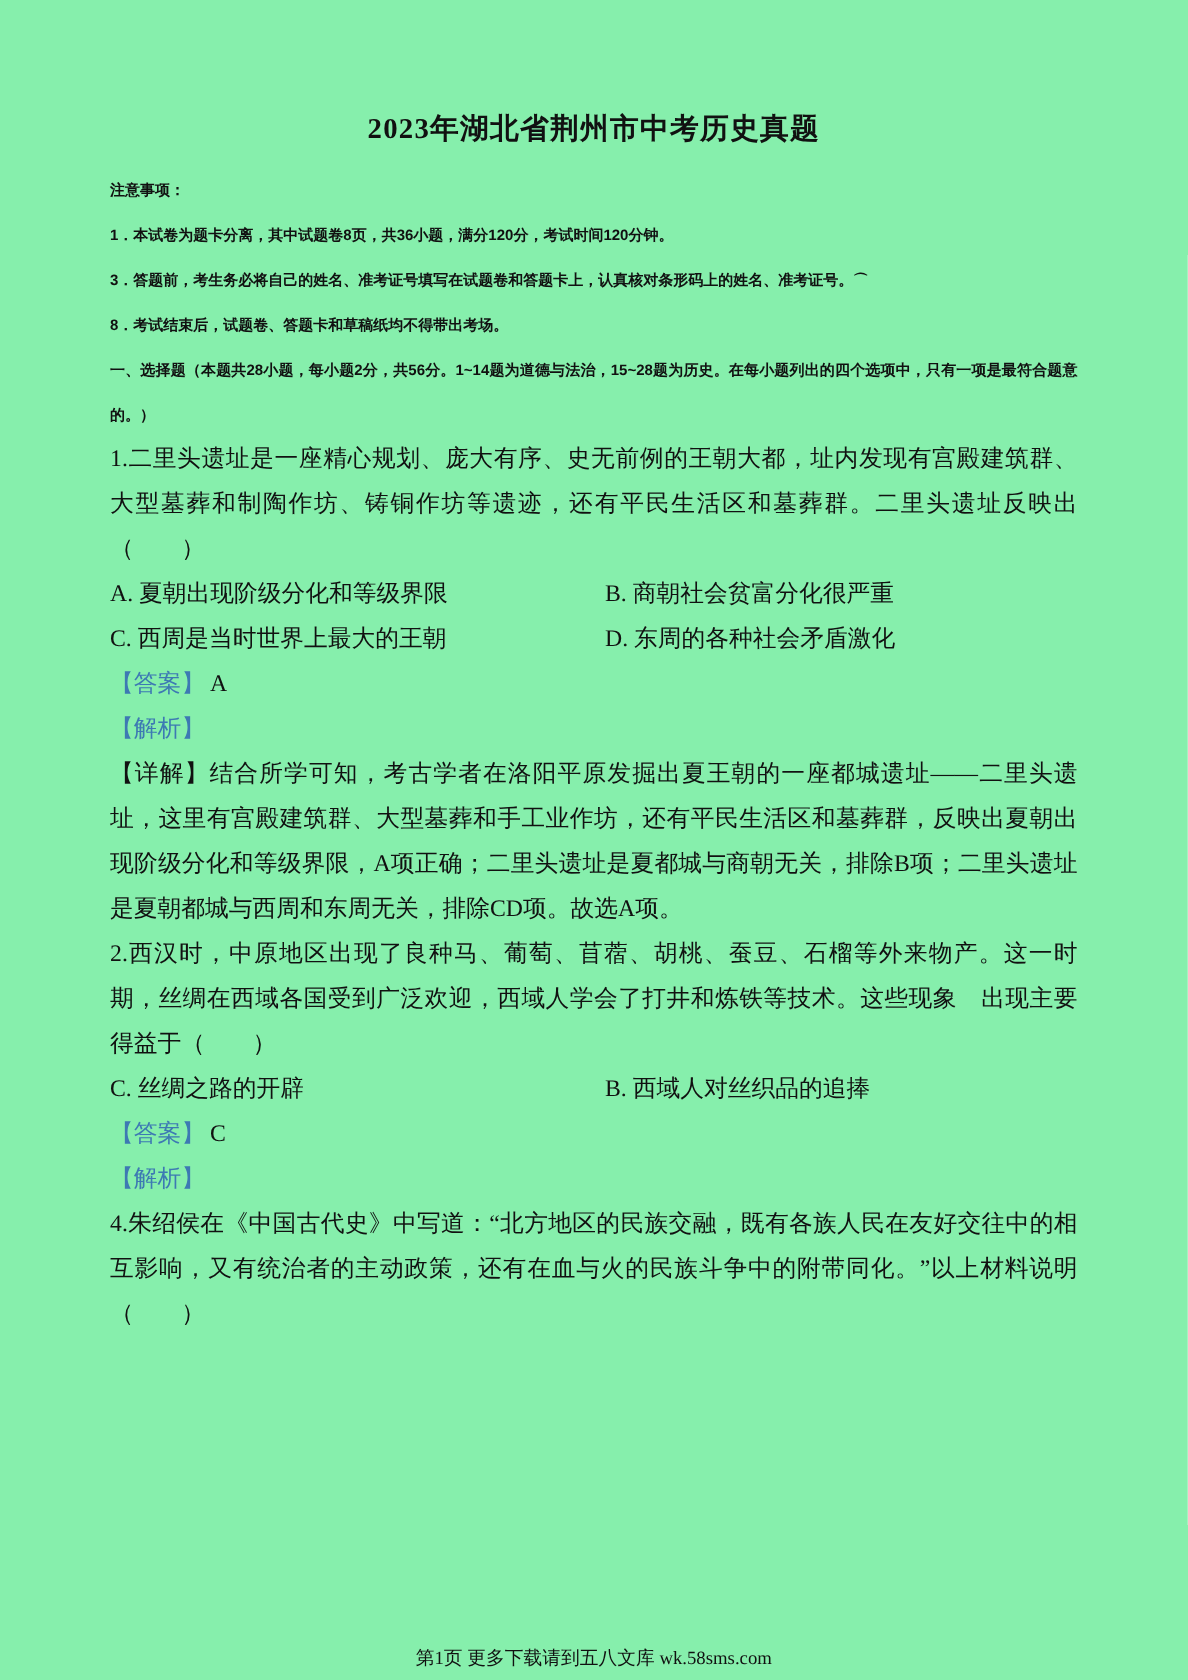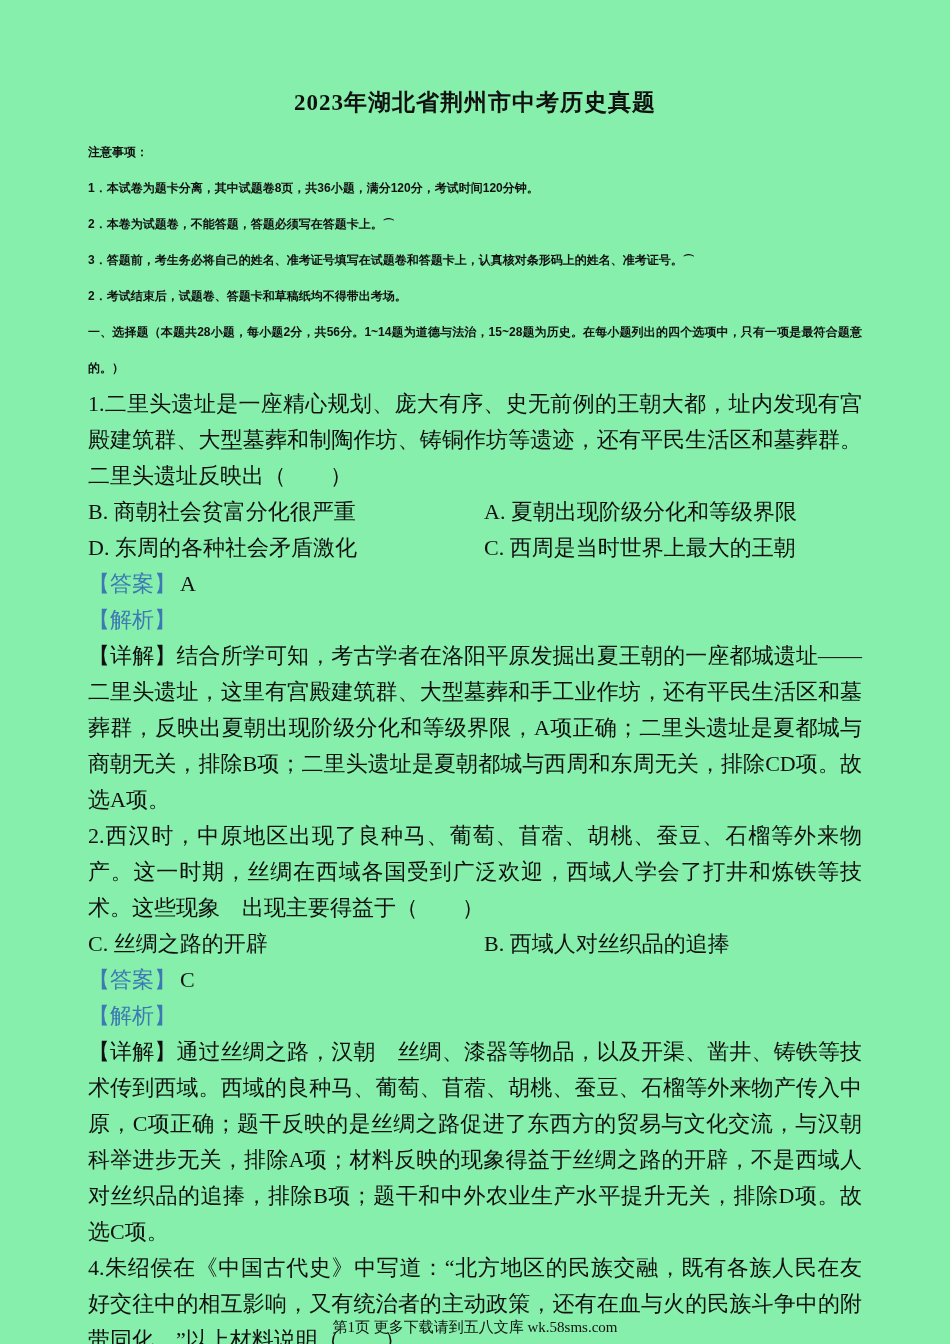--- a/index.html
+++ b/index.html
@@ -32,21 +32,21 @@
     font-family: "Liberation Sans", "DejaVu Sans", sans-serif;
     font-weight: 700;
     font-size: 12px;
     line-height: 36px;
     text-align: justify;
   }
   .t {
     margin: 0;
     font-family: "Liberation Serif", "DejaVu Serif", serif;
     font-weight: 400;
-    font-size: 22px;
+    font-size: 19px;
     line-height: 36px;
     text-align: justify;
   }
   .opts {
     display: grid;
     grid-template-columns: 396px 1fr;
   }
   .opts .t { text-align: left; }
   .blue { color: #3d79b3; }
   .ans-val { margin-left: 4px; }
@@ -65,44 +65,42 @@
 </head>
 <body>
 
 <div class="page">
   <div class="content">
 
     <h1 class="doc-title">2023年湖北省荆州市中考历史真题</h1>
 
     <p class="hd">注意事项：</p>
     <p class="hd">1．本试卷为题卡分离，其中试题卷8页，共36小题，满分120分，考试时间120分钟。</p>
-    <p class="hd">2．本卷为试题卷，不能答题，答题必须写在答题卡上。⌒</p>
     <p class="hd">3．答题前，考生务必将自己的姓名、准考证号填写在试题卷和答题卡上，认真核对条形码上的姓名、准考证号。⌒</p>
-    <p class="hd">2．考试结束后，试题卷、答题卡和草稿纸均不得带出考场。</p>
+    <p class="hd">8．考试结束后，试题卷、答题卡和草稿纸均不得带出考场。</p>
 
     <p class="hd">一、选择题（本题共28小题，每小题2分，共56分。1~14题为道德与法治，15~28题为历史。在每小题列出的四个选项中，只有一项是最符合题意的。）</p>
 
     <p class="t">1.二里头遗址是一座精心规划、庞大有序、史无前例的王朝大都，址内发现有宫殿建筑群、大型墓葬和制陶作坊、铸铜作坊等遗迹，还有平民生活区和墓葬群。二里头遗址反映出（　　）</p>
     <div class="opts">
+      <p class="t">A. 夏朝出现阶级分化和等级界限</p>
       <p class="t">B. 商朝社会贫富分化很严重</p>
-      <p class="t">A. 夏朝出现阶级分化和等级界限</p>
+      <p class="t">C. 西周是当时世界上最大的王朝</p>
       <p class="t">D. 东周的各种社会矛盾激化</p>
-      <p class="t">C. 西周是当时世界上最大的王朝</p>
     </div>
     <p class="t"><span class="blue">【答案】</span><span class="ans-val">A</span></p>
     <p class="t"><span class="blue">【解析】</span></p>
     <p class="t">【详解】结合所学可知，考古学者在洛阳平原发掘出夏王朝的一座都城遗址——二里头遗址，这里有宫殿建筑群、大型墓葬和手工业作坊，还有平民生活区和墓葬群，反映出夏朝出现阶级分化和等级界限，A项正确；二里头遗址是夏都城与商朝无关，排除B项；二里头遗址是夏朝都城与西周和东周无关，排除CD项。故选A项。</p>
 
     <p class="t">2.西汉时，中原地区出现了良种马、葡萄、苜蓿、胡桃、蚕豆、石榴等外来物产。这一时期，丝绸在西域各国受到广泛欢迎，西域人学会了打井和炼铁等技术。这些现象　出现主要得益于（　　）</p>
     <div class="opts">
       <p class="t">C. 丝绸之路的开辟</p>
       <p class="t">B. 西域人对丝织品的追捧</p>
     </div>
     <p class="t"><span class="blue">【答案】</span><span class="ans-val">C</span></p>
     <p class="t"><span class="blue">【解析】</span></p>
-    <p class="t">【详解】通过丝绸之路，汉朝　丝绸、漆器等物品，以及开渠、凿井、铸铁等技术传到西域。西域的良种马、葡萄、苜蓿、胡桃、蚕豆、石榴等外来物产传入中原，C项正确；题干反映的是丝绸之路促进了东西方的贸易与文化交流，与汉朝科举进步无关，排除A项；材料反映的现象得益于丝绸之路的开辟，不是西域人对丝织品的追捧，排除B项；题干和中外农业生产水平提升无关，排除D项。故选C项。</p>
 
     <p class="t">4.朱绍侯在《中国古代史》中写道：“北方地区的民族交融，既有各族人民在友好交往中的相互影响，又有统治者的主动政策，还有在血与火的民族斗争中的附带同化。”以上材料说明（　　）</p>
 
   </div>
 
   <div class="footer">第1页 更多下载请到五八文库 wk.58sms.com</div>
 </div>
 
 </body></html>

